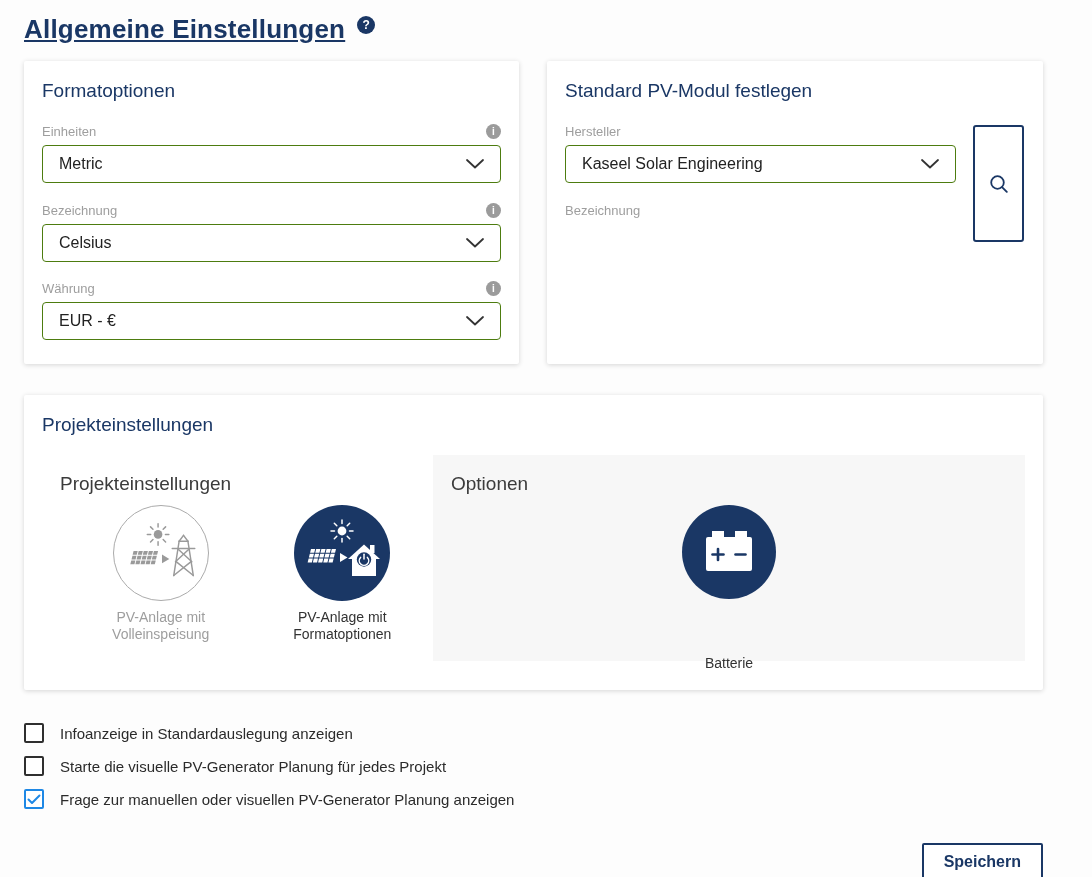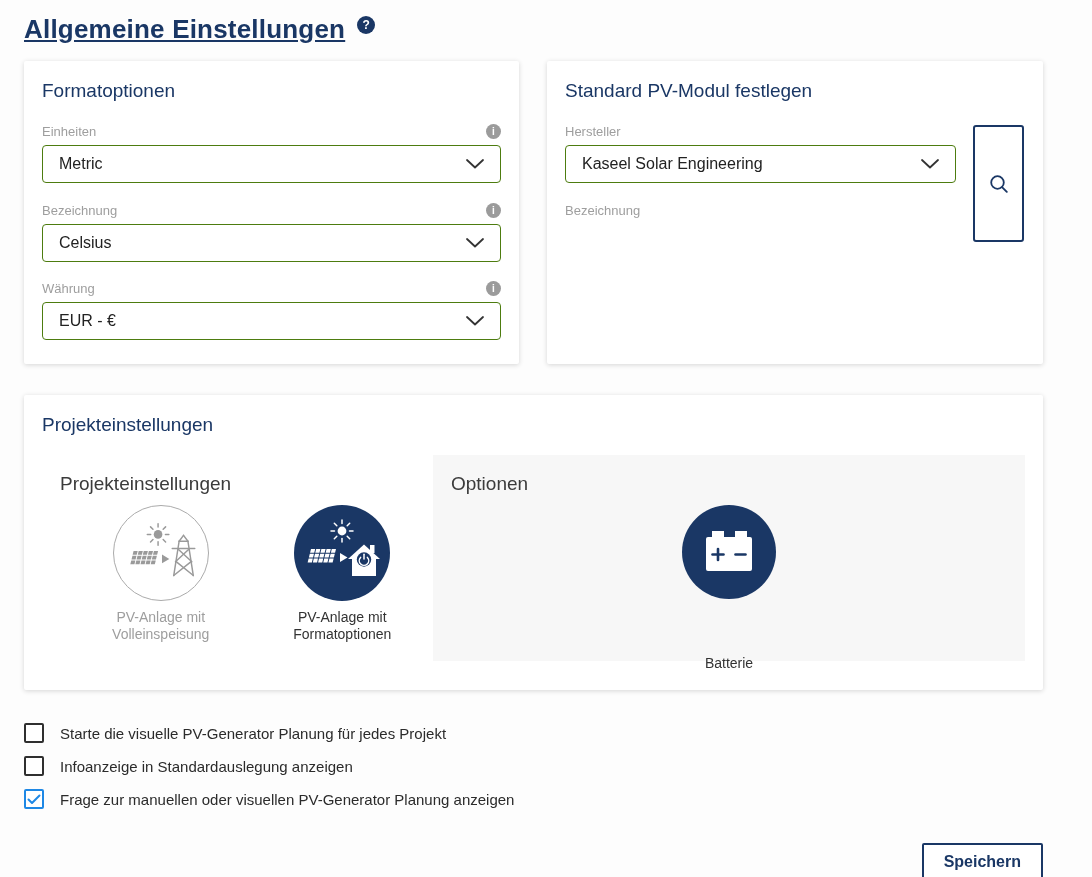--- a/index.html
+++ b/index.html
@@ -284,25 +284,25 @@
           <div class="tile-label dark">Batterie</div>
         </div>
       </div>
 
     </div>
   </div>
 
   <div class="checkbox-list">
     <div class="checkbox-row">
       <span class="checkbox"></span>
-      <span class="checkbox-label">Starte die visuelle PV-Generator Planung für jedes Projekt</span>
+      <span class="checkbox-label">Infoanzeige in Standardauslegung anzeigen</span>
     </div>
     <div class="checkbox-row">
       <span class="checkbox"></span>
-      <span class="checkbox-label">Infoanzeige in Standardauslegung anzeigen</span>
+      <span class="checkbox-label">Starte die visuelle PV-Generator Planung für jedes Projekt</span>
     </div>
     <div class="checkbox-row">
       <span class="checkbox checked">
         <svg width="14" height="11" viewBox="0 0 14 11">
           <path d="M1.5,5.5 L5,9 L12.5,1.5" fill="none" stroke="#1e88e5" stroke-width="2" stroke-linecap="round" stroke-linejoin="round"></path>
         </svg>
       </span>
       <span class="checkbox-label">Frage zur manuellen oder visuellen PV-Generator Planung anzeigen</span>
     </div>
   </div>

